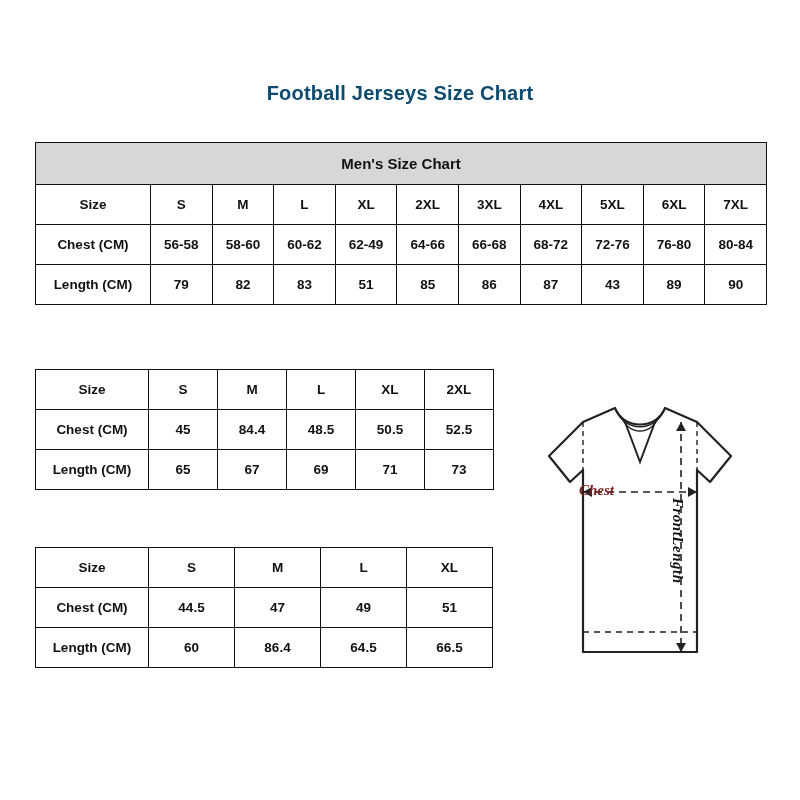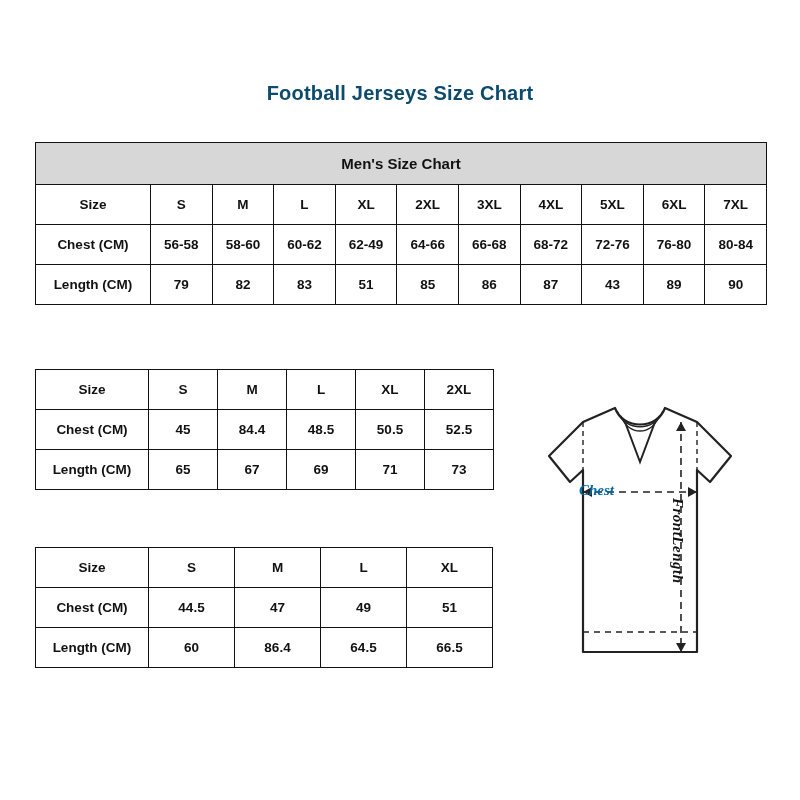--- a/index.html
+++ b/index.html
@@ -100,21 +100,21 @@
     display: block;
   }
   .diagram .lbl-chest {
     position: absolute;
     left: 74px;
     top: 82px;
     font-size: 15px;
     font-style: italic;
     font-weight: bold;
     font-family: "Liberation Serif", serif;
-    color: #0369a1;
+    color: #7f1d1d;
   }
   .diagram .lbl-front-length {
     position: absolute;
     left: 164px;
     top: 98px;
     font-size: 15px;
     font-style: italic;
     font-weight: bold;
     font-family: "Liberation Serif", serif;
     color: #111111;

